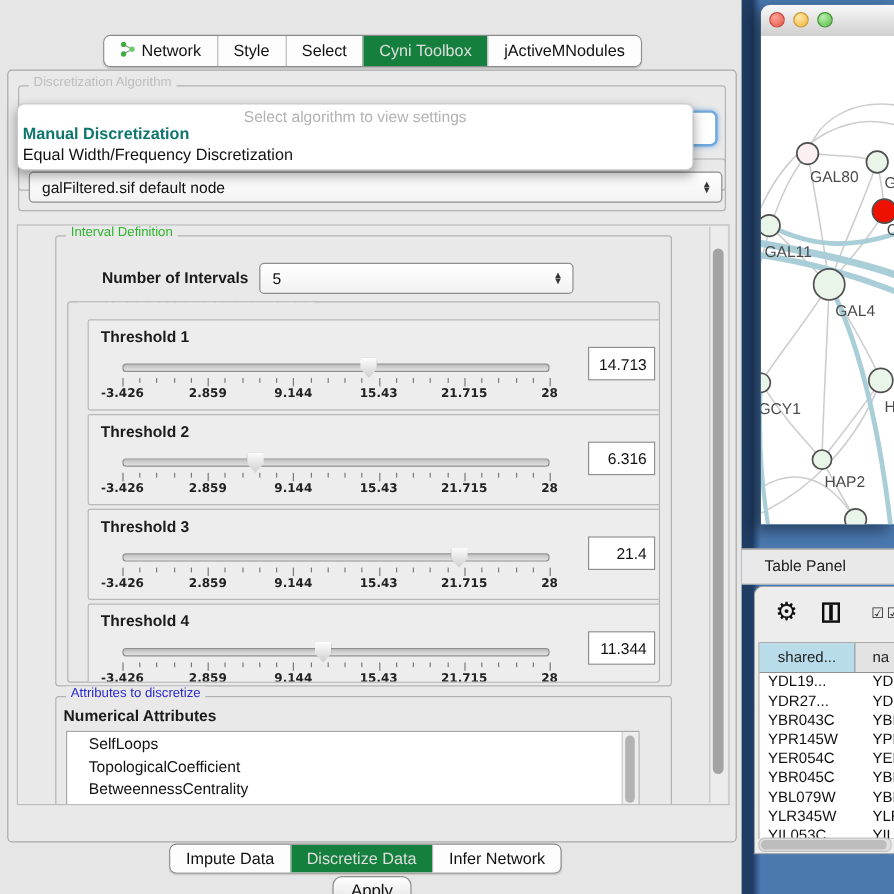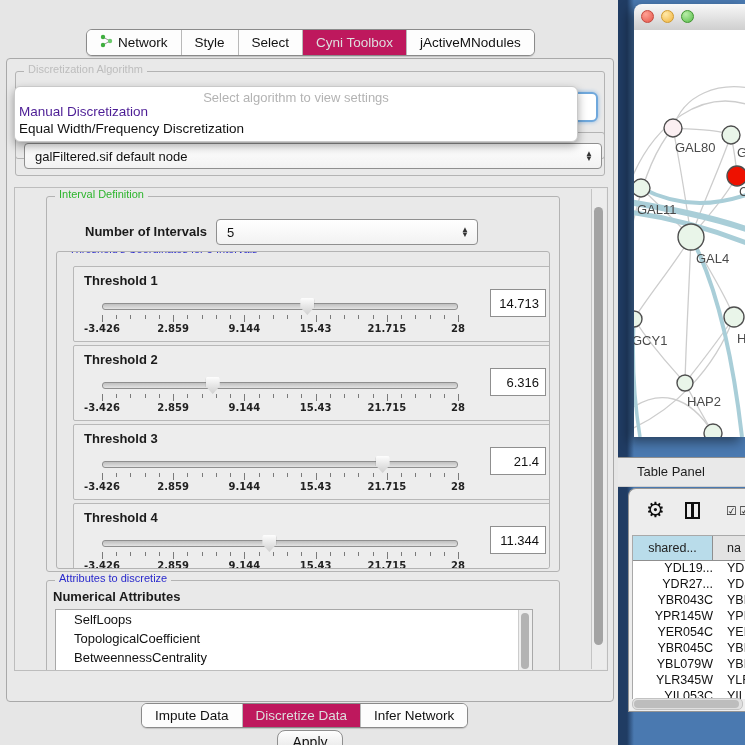--- a/index.html
+++ b/index.html
@@ -12,21 +12,21 @@
   .cp-title{position:absolute;left:8px;top:3px;font-size:13px;color:#1d1d1d;}
   .float-btn{position:absolute;left:572px;top:5px;width:10px;height:10px;border:1.5px solid #2b2b2b;background:#f5f5f5;}
   .close-btn{position:absolute;left:590px;top:2px;font-size:14px;font-weight:bold;color:#111;}
 
   
   .seg-tabs{position:absolute;display:flex;border:1px solid #8a8a8a;border-radius:6px;overflow:hidden;background:#fff;
     box-shadow:0 1px 1px rgba(0,0,0,.15);}
   .seg{padding:4px 13px;font-size:13.5px;color:#111;background:#fdfdfd;border-left:1px solid #b9b9b9;
     display:flex;align-items:center;gap:5px;white-space:nowrap;}
   .seg:first-child{border-left:none;}
-  .seg.active{background:#be185d;color:#dedede;}
+  .seg.active{background:#15803d;color:#dedede;}
   #top-tabs{left:86px;top:29px;}
   #bottom-tabs{left:141px;top:703px;}
 
   
   .content-panel{position:absolute;left:6px;top:58px;width:606px;height:642px;background:#e9e9e9;
     border:1px solid #a9a9a9;border-radius:4px;}
 
   .groupbox{position:absolute;border:1px solid #b3b3b3;border-radius:3px;background:transparent;}
   .group-label{position:absolute;top:-9px;left:8px;background:#e9e9e9;padding:0 4px;font-size:11px;}
   .gl-gray{color:#bdbdbd;}
@@ -36,21 +36,21 @@
 
   
   .combo{position:absolute;background:linear-gradient(#ffffff,#f2f2f2);border:1px solid #8f8f8f;border-radius:4px;
     font-size:13px;color:#111;display:flex;align-items:center;padding-left:10px;}
   .combo .spinner{position:absolute;right:8px;top:0;bottom:0;display:flex;flex-direction:column;justify-content:center;line-height:5px;color:#333;font-size:8px;}
 
   
   .popup{position:absolute;left:14px;top:86px;width:562px;height:54px;background:#fff;border:1px solid #c9c9c9;
     border-radius:6px;box-shadow:0 4px 10px rgba(0,0,0,.35);z-index:30;}
   .popup-prompt{position:absolute;top:3px;left:0;right:0;text-align:center;font-size:13px;color:#b3b3b3;}
-  .popup-opt1{position:absolute;top:17px;left:4px;font-size:13.5px;font-weight:normal;color:#4c1d95;text-align:center;}
+  .popup-opt1{position:absolute;top:17px;left:4px;font-size:13.5px;font-weight:bold;color:#0f766e;text-align:center;}
   .popup-opt2{position:absolute;top:34px;left:4px;font-size:13.5px;color:#111;}
   .combo-fragment{position:absolute;left:556px;top:92px;width:38px;height:26px;background:#fff;
     border:2px solid #6fa8dc;border-radius:6px;box-shadow:0 0 4px #8ab6e2;z-index:20;}
 
   
   .scrollpane{position:absolute;left:13px;top:186px;width:592px;height:482px;border:1px solid #bdbdbd;background:#e9e9e9;overflow:hidden;}
   .vscroll{position:absolute;right:1px;top:1px;width:14px;height:480px;background:#ececec;border-left:1px solid #c4c4c4;}
   .vscroll .thumb{position:absolute;left:2px;top:18px;width:9px;height:438px;background:#a3a3a3;border-radius:5px;}
 
   
@@ -76,21 +76,21 @@
   .attr-list{position:absolute;left:8px;top:28px;width:476px;height:64px;background:#fff;border:1px solid #a8a8a8;overflow:hidden;}
   .attr-item{font-size:13px;color:#111;padding:2px 0 2px 18px;line-height:15px;}
   .attr-scroll{position:absolute;right:0;top:0;width:13px;height:100%;background:#eee;border-left:1px solid #ccc;}
   .attr-scroll .thumb{position:absolute;left:2px;top:3px;width:8px;height:56px;background:#b3b3b3;border-radius:4px;}
 
   .apply-btn{position:absolute;left:270px;top:671px;width:64px;height:22px;border:1px solid #8f8f8f;border-radius:8px;
     background:linear-gradient(#fefefe,#e4e4e4);font-size:14px;color:#111;display:flex;align-items:center;justify-content:center;}
 
   
   .right-region{position:absolute;left:618px;top:0;width:127px;height:745px;
-    background:linear-gradient(90deg,#203c63 0px,#203c63 9px,#4a79b0 16px,#4a79b0 100%);text-align:right;}
+    background:linear-gradient(90deg,#203c63 0px,#203c63 9px,#4a79b0 16px,#4a79b0 100%);}
   .net-window{position:absolute;left:16px;top:4px;width:111px;height:433px;border-top-left-radius:8px;overflow:hidden;
     box-shadow:-5px 5px 12px rgba(0,0,0,.45);}
   .net-titlebar{position:absolute;left:0;top:0;width:100%;height:26px;background:linear-gradient(#f8f8f8,#cfcfcf);
     border-bottom:1px solid #9a9a9a;}
   .tl{position:absolute;top:6px;width:13px;height:13px;border-radius:50%;}
   .tl-red{left:7px;background:radial-gradient(circle at 35% 30%,#ffa195,#e4564a);border:1px solid #c4463c;box-sizing:border-box;}
   .tl-yellow{left:27px;background:radial-gradient(circle at 35% 30%,#ffe9a9,#f0b33c);border:1px solid #cf9a2f;box-sizing:border-box;}
   .tl-green{left:47px;background:radial-gradient(circle at 35% 30%,#b9eda9,#57bd49);border:1px solid #3f9430;box-sizing:border-box;}
   .net-canvas{position:absolute;left:0;top:26px;width:111px;height:407px;background:#ffffff;}
 

